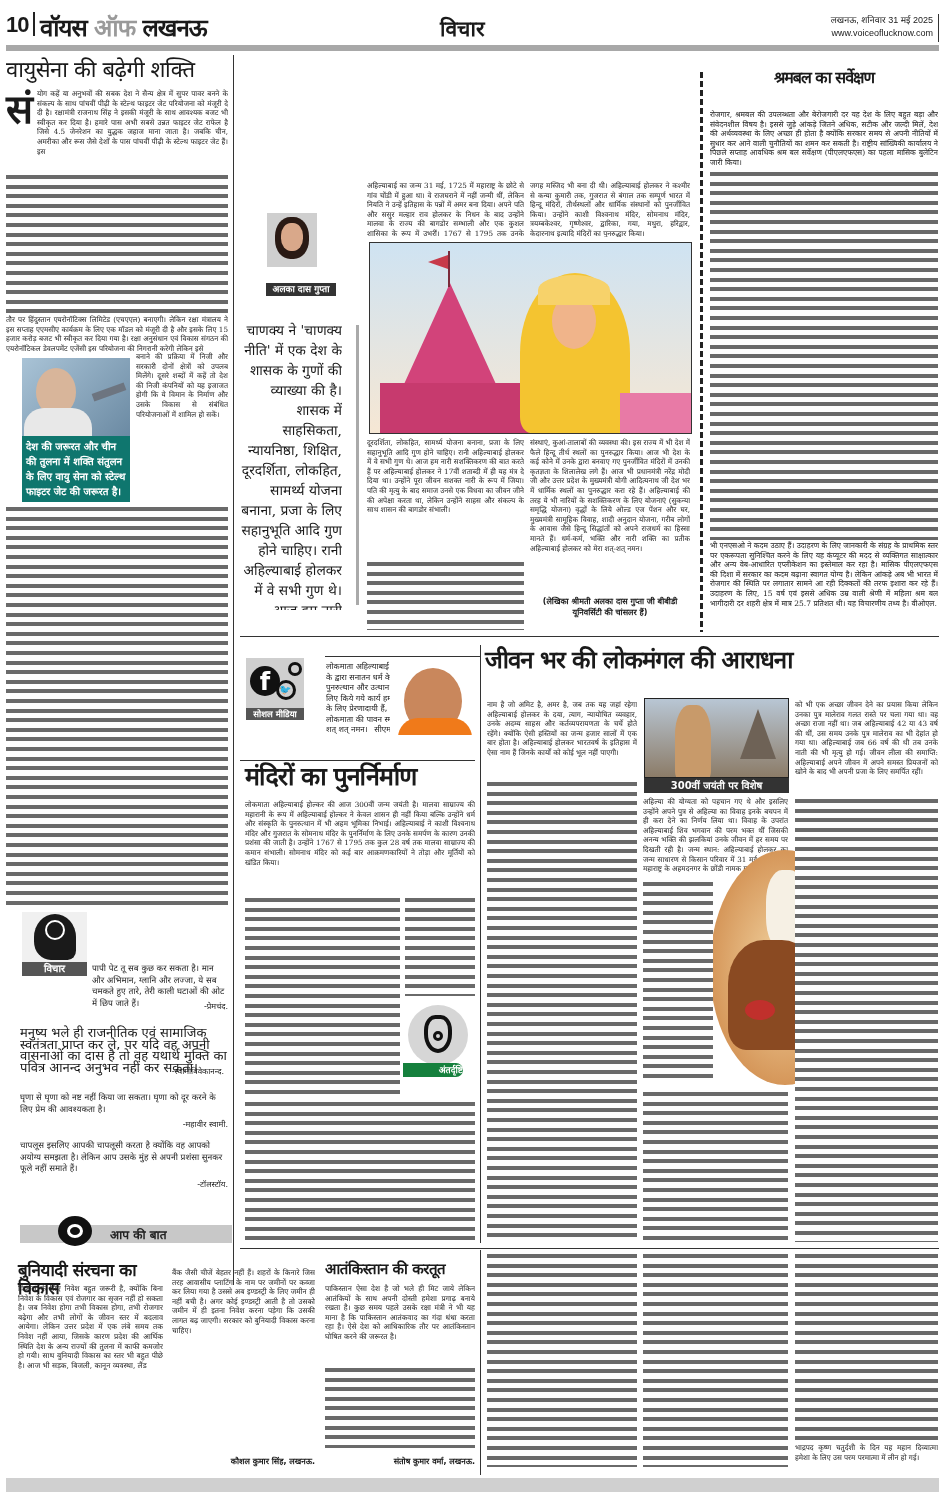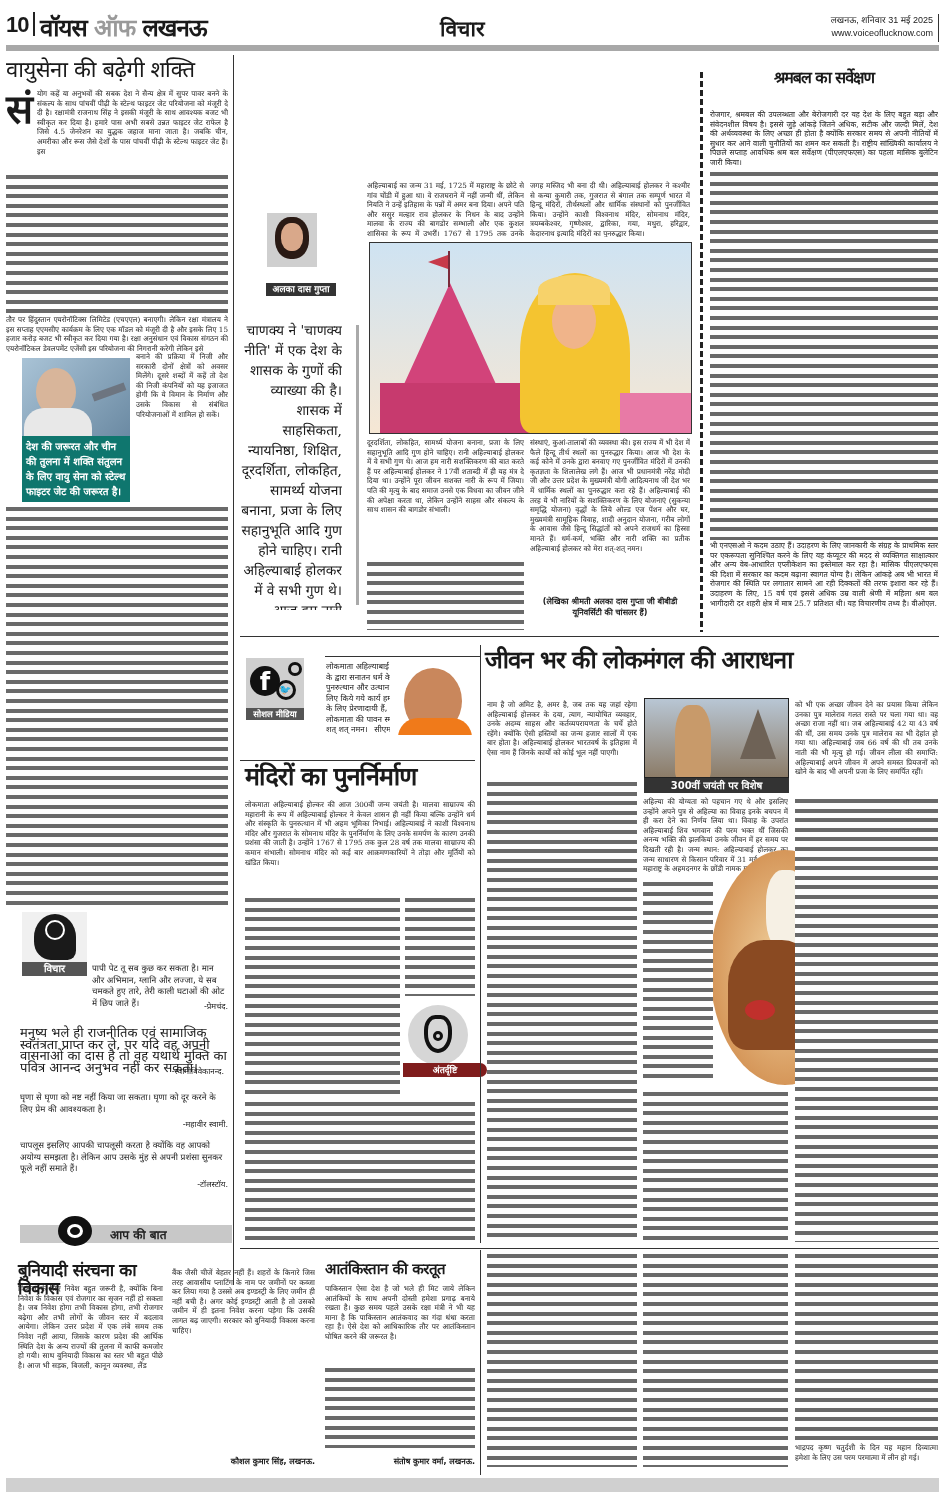--- a/index.html
+++ b/index.html
@@ -55,21 +55,21 @@
   <div class="txt lines" style="height:142px;margin-top:0"></div>
   <div class="txt" style="height:48px">तौर पर हिंदुस्तान एयरोनॉटिक्स लिमिटेड (एचएएल) बनाएगी। लेकिन रक्षा मंत्रालय ने इस सप्ताह एएमसीए कार्यक्रम के लिए एक मॉडल को मंजूरी दी है और इसके लिए 15 हजार करोड़ बजट भी स्वीकृत कर दिया गया है। रक्षा अनुसंधान एवं विकास संगठन की एयरोनॉटिकल डेवलपमेंट एजेंसी इस परियोजना की निगरानी करेगी लेकिन इसे</div>
 </div>
 
 <div class="abs photo" style="left:22px;top:358px;width:108px;height:78px;background:linear-gradient(135deg,#a9c3d6,#6b8aa3)">
   <div style="position:absolute;left:14px;top:10px;width:40px;height:48px;border-radius:50%;background:#d8b59a"></div>
   <div style="position:absolute;left:2px;top:50px;width:68px;height:30px;border-radius:20px 20px 0 0;background:#e8e8e8"></div>
   <div style="position:absolute;left:70px;top:30px;width:34px;height:8px;background:#6d7580;transform:rotate(-20deg)"></div>
 </div>
 <div class="abs caption-dark" style="left:22px;top:436px;width:108px;font-size:10px;line-height:15px;padding:3px 4px">देश की जरूरत और चीन की तुलना में शक्ति संतुलन के लिए वायु सेना को स्टेल्थ फाइटर जेट की जरूरत है।</div>
-<div class="abs txt" style="left:136px;top:352px;width:92px;height:148px">बनाने की प्रक्रिया में निजी और सरकारी दोनों क्षेत्रों को अवसर मिलेंगे। दूसरे शब्दों में कहें तो देश की निजी कंपनियों को यह इजाजत होगी कि ये विमान के निर्माण और उसके विकास से संबंधित परियोजनाओं में शामिल हो सकें।</div>
+<div class="abs txt" style="left:136px;top:352px;width:92px;height:148px">बनाने की प्रक्रिया में निजी और सरकारी दोनों क्षेत्रों को उपलब मिलेंगे। दूसरे शब्दों में कहें तो देश की निजी कंपनियों को यह इजाजत होगी कि ये विमान के निर्माण और उसके विकास से संबंधित परियोजनाओं में शामिल हो सकें।</div>
 <div class="abs txt lines" style="left:6px;top:505px;width:222px;height:400px"></div>
 
 <div class="abs" style="left:22px;top:912px;width:65px;height:50px;background:#f0f0f0">
   <div style="position:absolute;left:12px;top:2px;width:42px;height:46px;border-radius:50% 50% 20% 40%;background:#1a1a1a"></div>
   <div style="position:absolute;left:23px;top:8px;width:20px;height:20px;border-radius:50%;border:2px solid #fff"></div>
 </div>
 <div class="abs tag" style="left:22px;top:962px;width:65px;height:14px;line-height:14px">विचार</div>
 <div class="abs quote" style="left:92px;top:963px;width:136px;font-size:8.5px;line-height:11.5px">पापी पेट तू सब कुछ कर सकता है। मान और अभिमान, ग्लानि और लज्जा, ये सब चमकते हुए तारे, तेरी काली घटाओं की ओट में छिप जाते हैं।</div>
 <div class="abs qa" style="left:22px;top:1000px;width:206px">-प्रेमचंद.</div>
 <div class="abs quote" style="left:20px;top:1027px;width:208px;font-size:13px;line-height:11.5px">मनुष्य भले ही राजनीतिक एवं सामाजिक स्वतंत्रता प्राप्त कर ले, पर यदि वह अपनी वासनाओं का दास है तो वह यथार्थ मुक्ति का पवित्र आनन्द अनुभव नहीं कर सकता।</div>
@@ -134,21 +134,21 @@
 
 <div class="abs h1" style="left:245px;top:764px;width:230px;font-size:25px">मंदिरों का पुनर्निर्माण</div>
 <div class="abs txt" style="left:245px;top:800px;width:230px;height:96px">लोकमाता अहिल्याबाई होल्कर की आज 300वीं जन्म जयंती है। मालवा साम्राज्य की महारानी के रूप में अहिल्याबाई होल्कर ने केवल शासन ही नहीं किया बल्कि उन्होंने धर्म और संस्कृति के पुनरुत्थान में भी अहम भूमिका निभाई। अहिल्याबाई ने काशी विश्वनाथ मंदिर और गुजरात के सोमनाथ मंदिर के पुनर्निर्माण के लिए उनके समर्पण के कारण उनकी प्रशंसा की जाती है। उन्होंने 1767 से 1795 तक कुल 28 वर्ष तक मालवा साम्राज्य की कमान संभाली। सोमनाथ मंदिर को कई बार आक्रमणकारियों ने तोड़ा और मूर्तियों को खंडित किया।</div>
 <div class="abs txt lines" style="left:245px;top:896px;width:155px;height:200px"></div>
 <div class="abs txt lines" style="left:245px;top:1100px;width:230px;height:142px"></div>
 <div class="abs txt lines" style="left:405px;top:896px;width:70px;height:100px"></div>
 <div class="abs" style="left:408px;top:1005px;width:60px;height:60px;border-radius:50%;background:#d6d6d6">
   <div style="position:absolute;left:16px;top:10px;width:28px;height:38px;border:4px solid #111;border-radius:40% 40% 50% 50%"></div>
   <div style="position:absolute;left:25px;top:26px;width:10px;height:10px;border-radius:50%;border:3px solid #111"></div>
 </div>
-<div class="abs" style="left:403px;top:1063px;width:84px;height:14px;border-radius:0 8px 8px 0;background:#7f1d1d;color:#fff;font:bold 9px 'DejaVu Sans',sans-serif;text-align:center;line-height:14px">अंतर्दृष्टि</div>
+<div class="abs" style="left:403px;top:1063px;width:60px;height:14px;border-radius:0 8px 8px 0;background:#15803d;color:#fff;font:bold 9px 'DejaVu Sans',sans-serif;text-align:right;line-height:14px">अंतर्दृष्टि</div>
 
 <div class="abs vrule" style="left:480px;top:645px;height:598px"></div>
 <div class="abs h1" style="left:485px;top:648px;width:455px;text-align:left;font-size:24px">जीवन भर की लोकमंगल की आराधना</div>
 <div class="abs txt" style="left:487px;top:700px;width:150px;height:78px">नाम है जो अमिट है, अमर है, जब तक यह जहां रहेगा अहिल्याबाई होलकर के दया, त्याग, न्यायोचित व्यवहार, उनके अदम्य साहस और कर्तव्यपरायणता के चर्चे होते रहेंगे। क्योंकि ऐसी हस्तियों का जन्म हजार सालों में एक बार होता है। अहिल्याबाई होलकर भारतवर्ष के इतिहास में ऐसा नाम हैं जिनके कार्यों को कोई भूल नहीं पाएगी।</div>
 <div class="abs txt lines" style="left:487px;top:780px;width:150px;height:460px"></div>
 <div class="abs" style="left:644px;top:698px;width:145px;height:80px;background:linear-gradient(#b8c6d4,#8c7c68);border:1px solid #222;overflow:hidden">
   <div style="position:absolute;left:30px;top:6px;width:36px;height:74px;border-radius:40% 40% 10% 10%;background:#c89a6a"></div>
   <div style="position:absolute;left:95px;top:10px;width:0;height:0;border-left:18px solid transparent;border-right:18px solid transparent;border-bottom:50px solid #6e6256"></div>
 </div>
 <div class="abs" style="left:644px;top:778px;width:145px;height:15px;background:#333;color:#fff;font:bold 10px 'DejaVu Sans',sans-serif;text-align:center;line-height:15px">300वीं जयंती पर विशेष</div>

